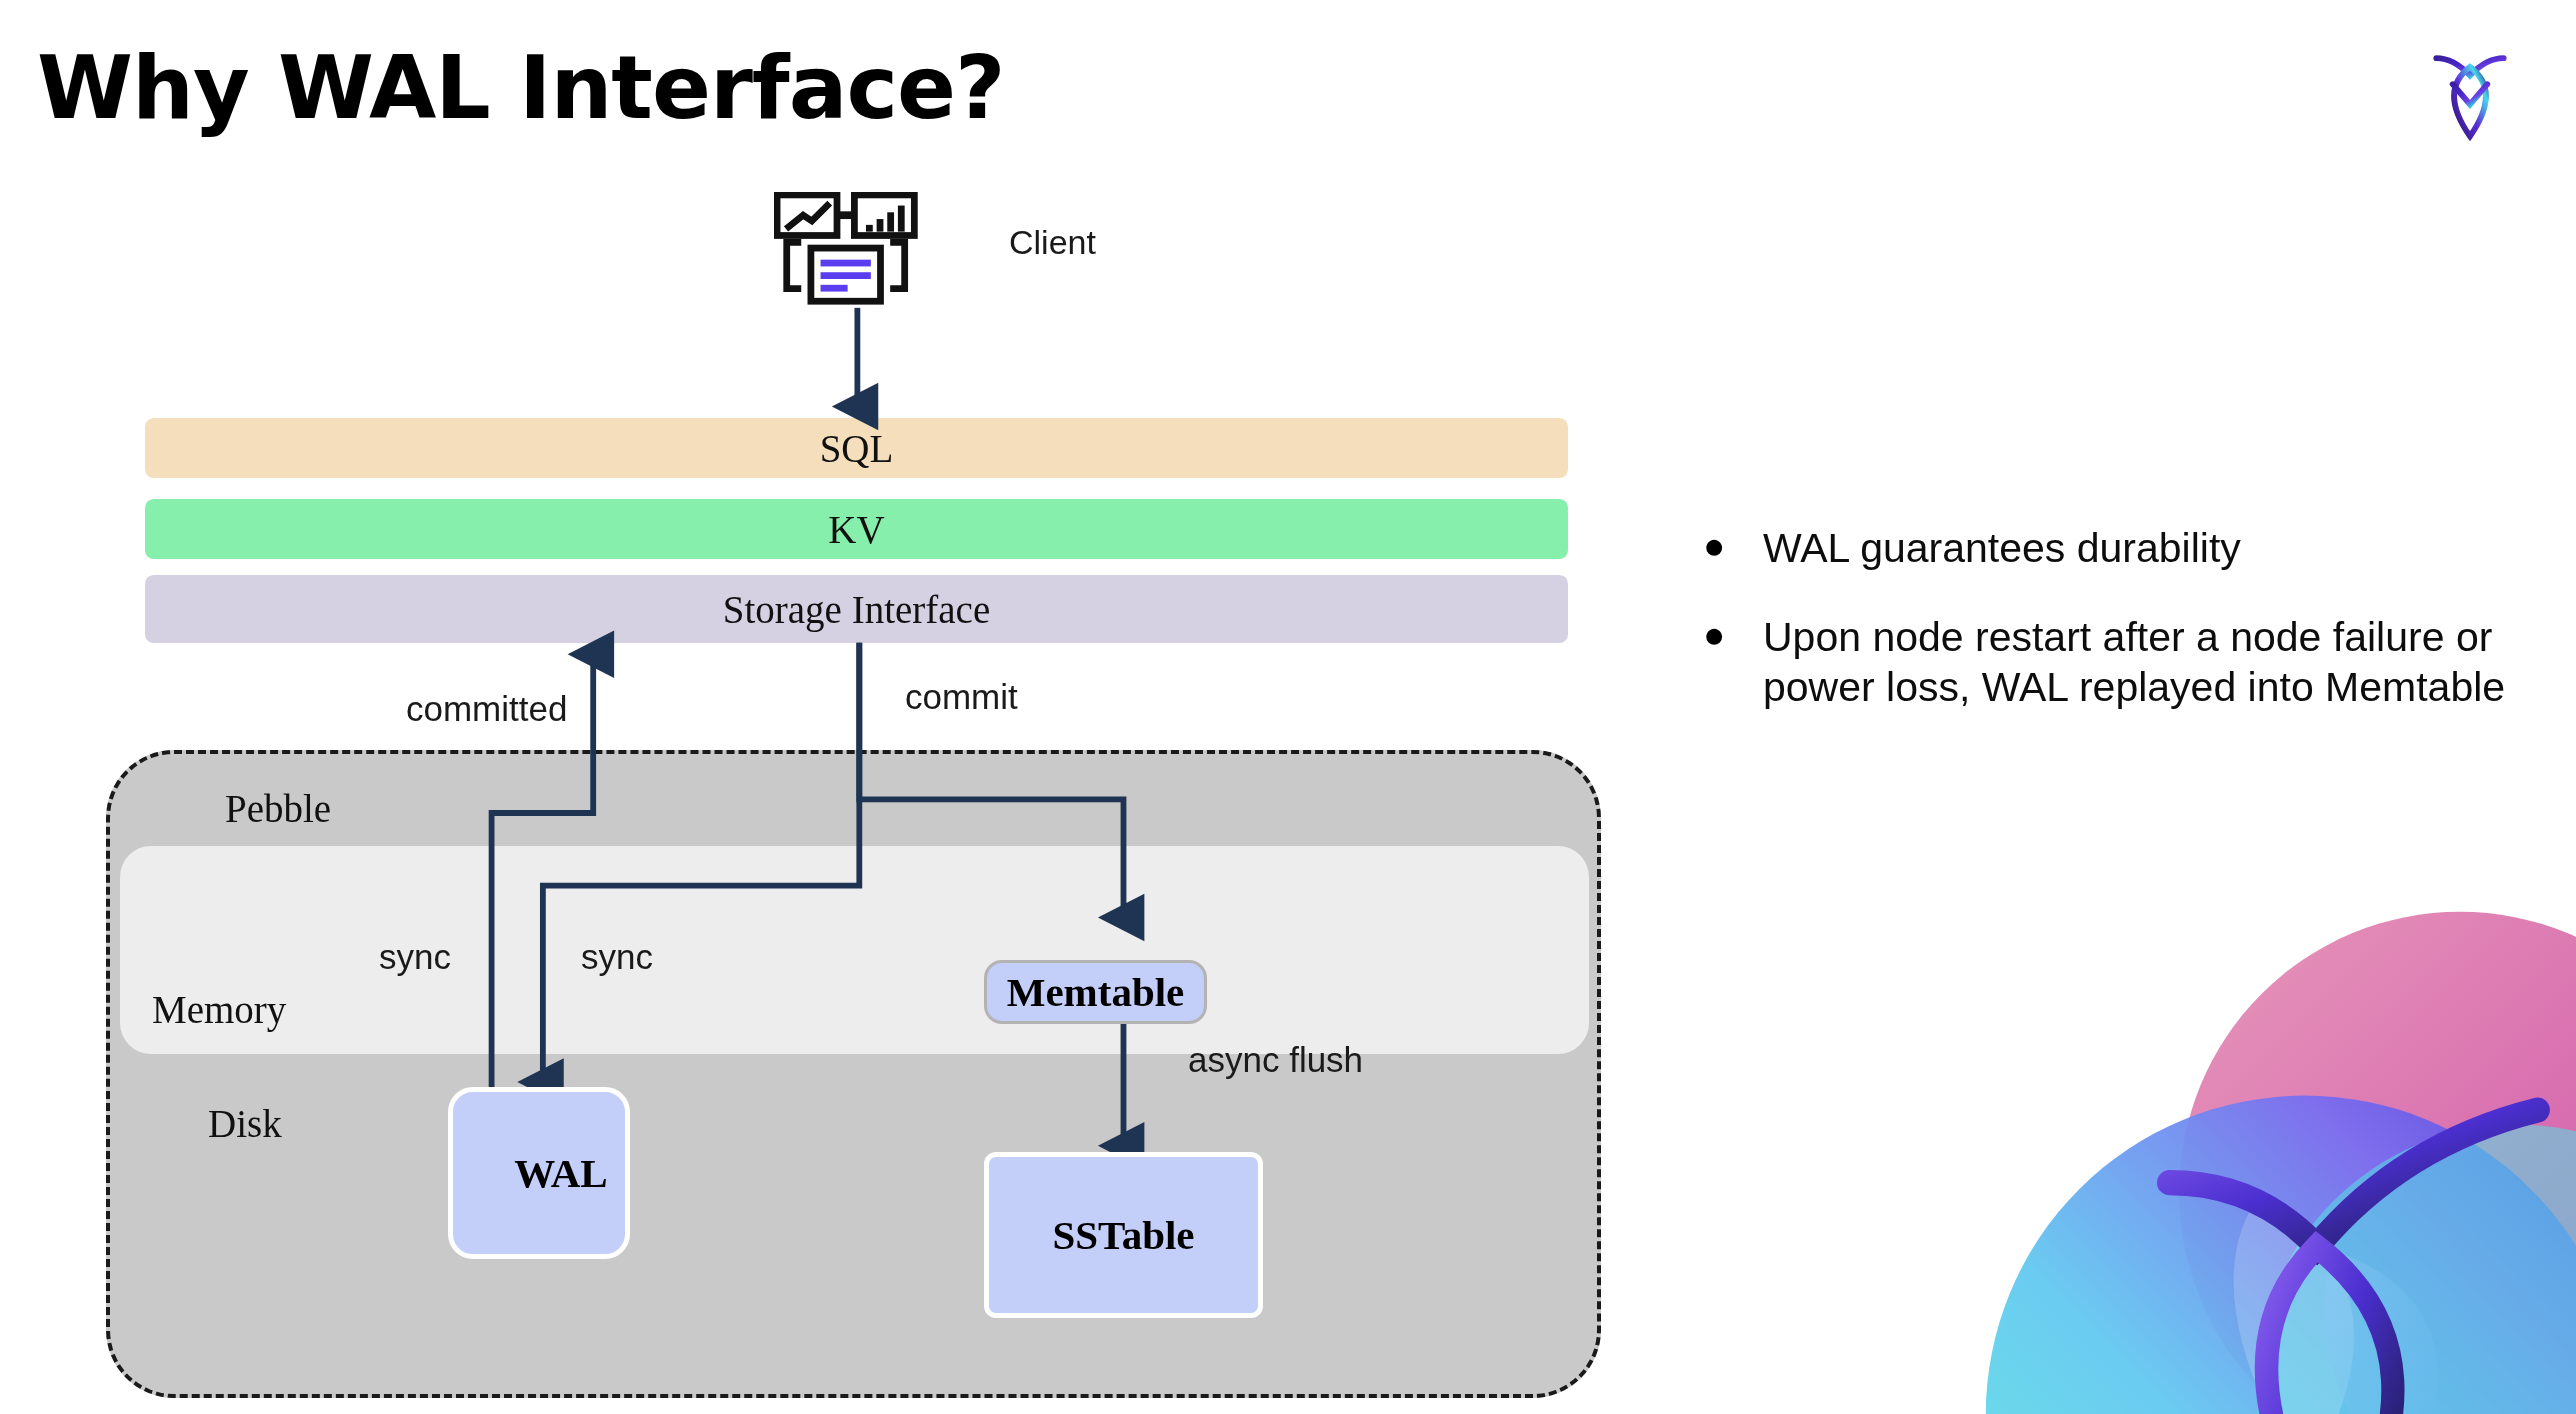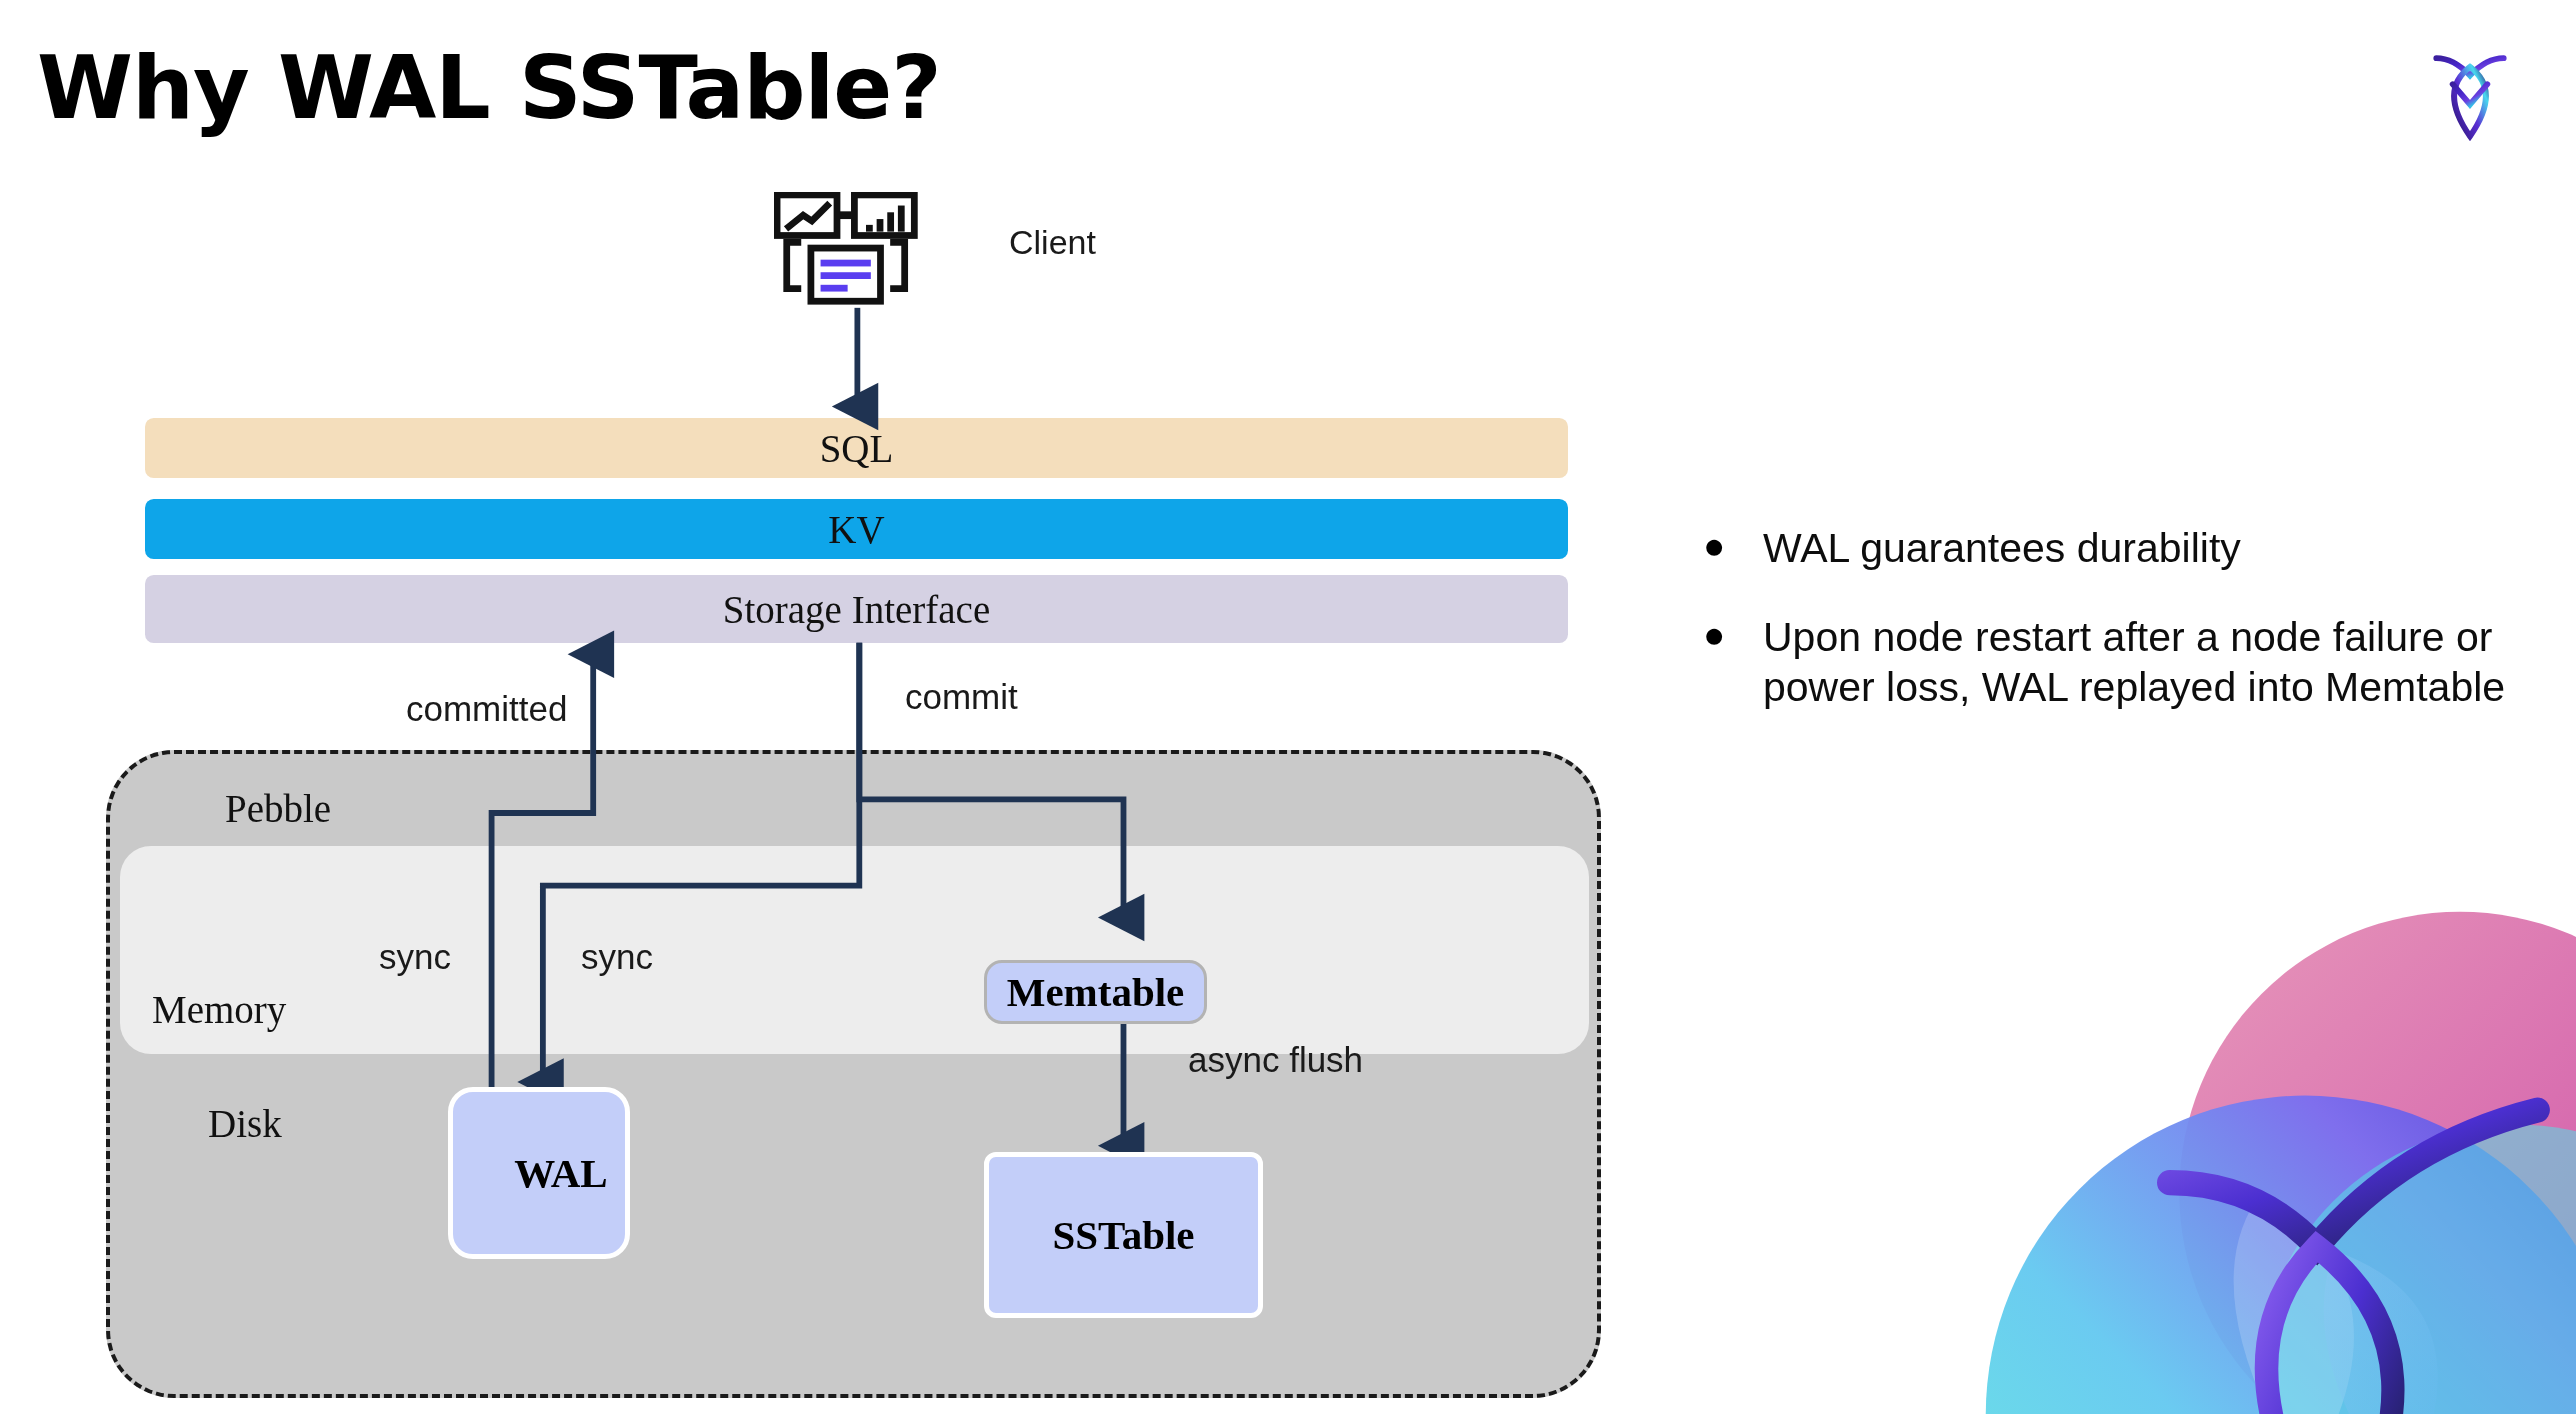--- a/index.html
+++ b/index.html
@@ -195,21 +195,21 @@
     font-size: 41px;
     line-height: 1.22;
     color: #0d0d0d;
   }
 </style>
 </head>
 <body>
 
 <div id="slide">
 
-  <div id="page-title">Why WAL SSTable?</div>
+  <div id="page-title">Why WAL Interface?</div>
 
   <div id="brand-logo">
     <svg viewBox="0 0 110 110" width="106" height="106" xmlns="http://www.w3.org/2000/svg">
       <defs>
         <linearGradient id="logoGrad" x1="0" y1="0" x2="1" y2="1">
           <stop offset="0%" stop-color="#3b1f9e"></stop>
           <stop offset="35%" stop-color="#4726c9"></stop>
           <stop offset="62%" stop-color="#6b3fe0"></stop>
           <stop offset="82%" stop-color="#31c8e8"></stop>
           <stop offset="100%" stop-color="#3f2aa8"></stop>
@@ -296,21 +296,21 @@
       <rect x="48" y="70" width="52" height="7" fill="#5a3ef0"></rect>
       <rect x="48" y="83" width="52" height="7" fill="#5a3ef0"></rect>
       <rect x="48" y="96" width="28" height="7" fill="#5a3ef0"></rect>
     </svg>
   </div>
   <div id="client-label">Client</div>
 
   <div class="layer-bar" id="layer-sql" style="background:#F4DEBC">
     <span>SQL</span>
   </div>
-  <div class="layer-bar" id="layer-kv" style="background:#0ea5e9">
+  <div class="layer-bar" id="layer-kv" style="background:#86efac">
     <span>KV</span>
   </div>
   <div class="layer-bar" id="layer-si" style="background:#D5D1E3">
     <span>Storage Interface</span>
   </div>
 
   <div id="pebble-container">
     <div id="memory-region"></div>
   </div>
   <div class="region-label" id="label-pebble">Pebble</div>

